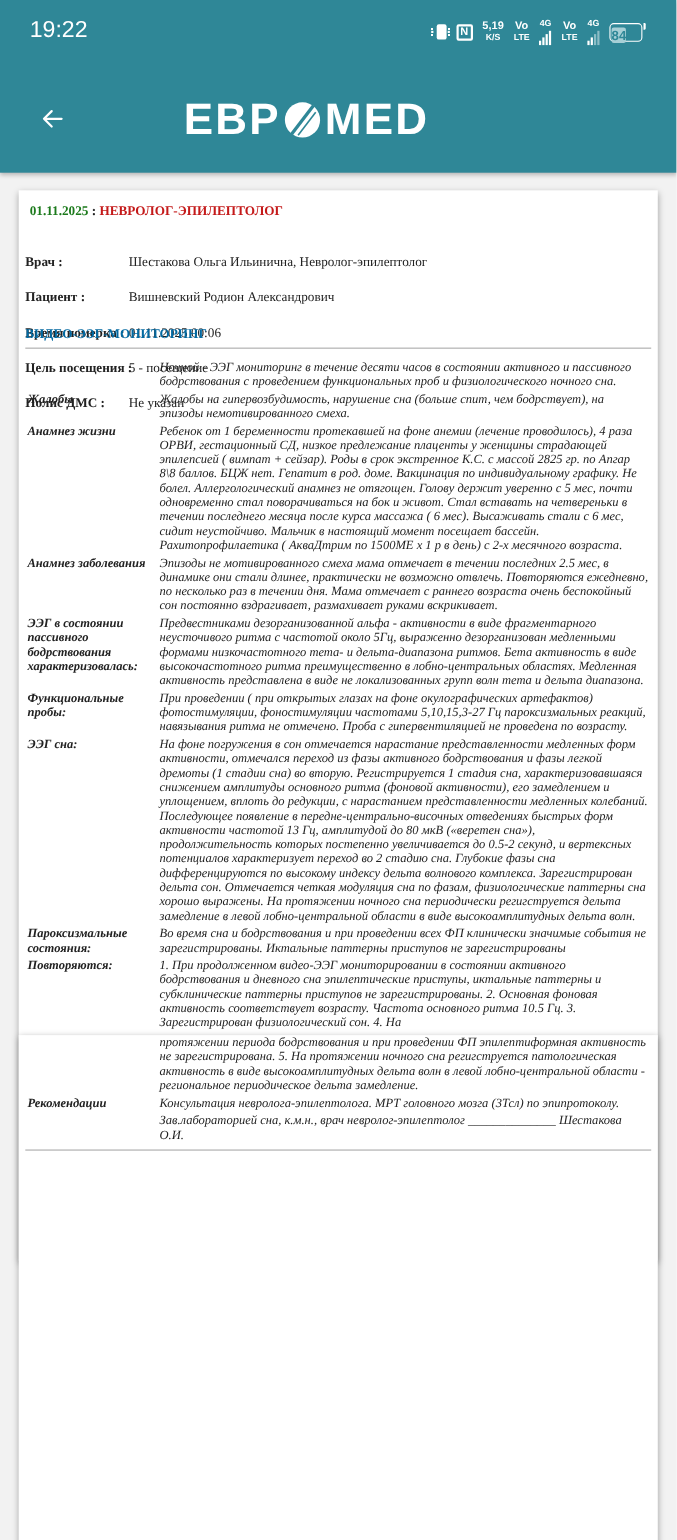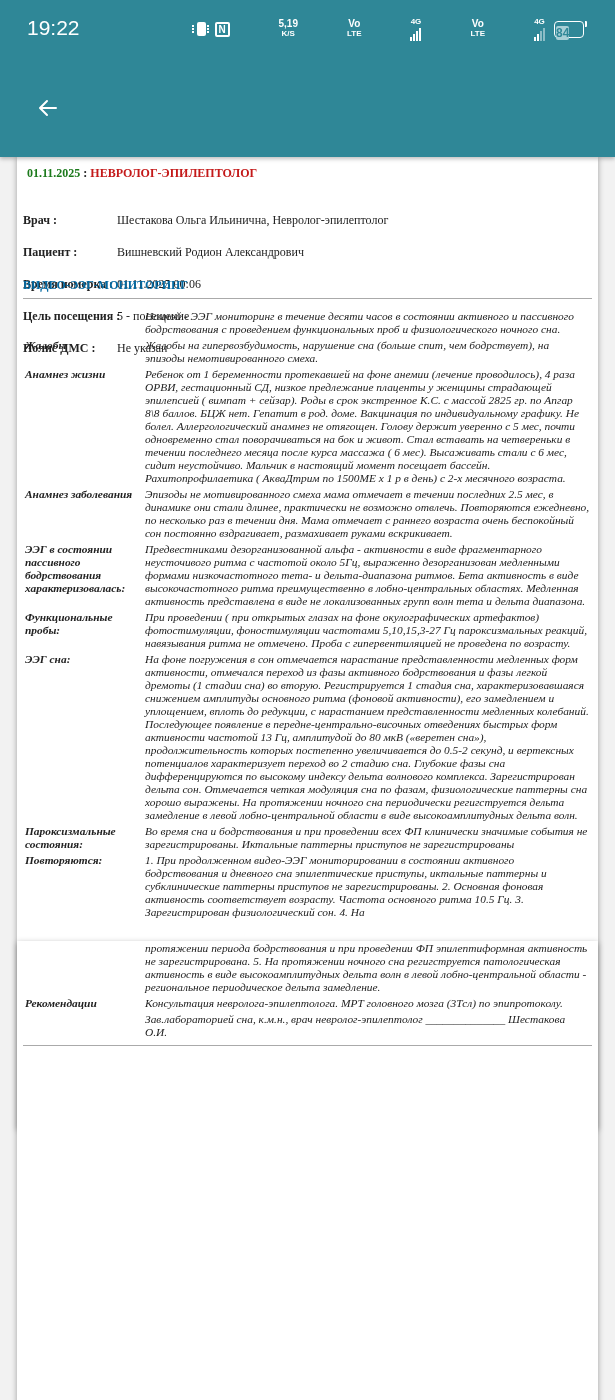--- a/index.html
+++ b/index.html
@@ -7,36 +7,36 @@
   body { font-family: "Liberation Serif", serif; color: #222; position: relative; }
 
   .topbar { position: absolute; left: 0; top: 0; width: 615px; height: 157px; background: #2f8797; color: #fff; box-shadow: 0 2px 4px rgba(0,0,0,0.25); z-index: 2; }
   .status { position: absolute; top: 14px; left: 0; width: 609px; height: 30px; }
   .time { position: absolute; left: 27px; top: 2px; font-family: "Liberation Sans", sans-serif; font-size: 21px; color: #fff; }
   .sicons { position: absolute; right: 22px; top: 3px; display: flex; align-items: center; gap: 9px; font-family: "Liberation Sans", sans-serif; color: #fff; }
   .vib { width: 9px; height: 14px; background: #fff; border-radius: 2px; position: relative; }
   .vib::before, .vib::after { content: ""; position: absolute; top: 3px; width: 2px; height: 8px; border-left: 2px dotted #fff; }
   .vib::before { left: -5px; } .vib::after { right: -5px; }
   .nfc { width: 15px; height: 15px; border: 2px solid #fff; border-radius: 2px; font-size: 10px; font-weight: bold; line-height: 11px; text-align: center; }
-  .stack { display: flex; flex-direction: column; align-items: center; font-size: 10px; line-height: 10px; font-weight: bold; margin-left: 40px; }
+  .stack { display: flex; flex-direction: column; align-items: center; font-size: 10px; line-height: 10px; font-weight: bold; }
   .stack .small { font-size: 8px; }
   .bars { display: flex; align-items: flex-end; gap: 1px; height: 14px; }
   .bars i { display: block; width: 2px; background: #fff; }
   .bars i.dim { background: rgba(255,255,255,0.45); }
   .battery { display: flex; }
   .battery .body { width: 30px; height: 17px; border: 1.5px solid #fff; border-radius: 4px; padding: 1px; }
   .battery .fill { width: 100%; height: 100%; background: #a7cfd6; color: #2f8797; border-radius: 2px; font-size: 12px; font-weight: bold; text-align: center; line-height: 12px; }
   .battery .tip { width: 2px; height: 6px; background: #fff; margin-left: 1px; border-radius: 0 1px 1px 0; }
 
   .back { position: absolute; left: 36px; top: 96px; width: 24px; height: 24px; cursor: pointer; }
   .logo { position: absolute; left: 167px; top: 92px; height: 34px; display: flex; align-items: center; font-family: "Liberation Sans", sans-serif; font-weight: bold; font-size: 40px; letter-spacing: 2px; color: #fff; }
   .logo .mark { display: inline-block; width: 34px; height: 34px; margin: 0 3px; }
 
   .page { position: absolute; left: 17px; width: 581px; background: #fff; box-shadow: 0 2px 6px rgba(0,0,0,0.35); }
-  .page1 { top: 155px; height: 973px; }
+  .page1 { top: 173px; height: 973px; }
   .page2 { top: 941px; height: 470px; }
 
   .hdr { position: absolute; left: 10px; top: 11px; font-size: 12px; font-weight: bold; }
   .hdr .date { color: #1c7a1c; }
   .hdr .spec { color: #c41a1a; }
 
   .info { position: absolute; left: 6px; top: 41px; font-size: 12px; line-height: 16px; }
   .info .row { display: flex; margin-top: 16px; }
   .info .lbl { width: 94px; font-weight: bold; white-space: nowrap; }
   .info .val { }
@@ -94,20 +94,29 @@
       </span>
     </div>
   </div>
 
   <div class="back">
     <svg width="24" height="24" viewBox="0 0 24 24">
         <path d="M20 12H5M11 5l-7 7 7 7" stroke="#fff" stroke-width="2" fill="none" stroke-linecap="round" stroke-linejoin="round"></path>
       </svg>
   </div>
 
+  <div class="logo">
+    <span>ЕВР</span>
+    <svg class="mark" viewBox="0 0 34 34">
+      <circle cx="17" cy="17" r="16" fill="#fff"></circle>
+      <path d="M7 30 L27 4" stroke="#2f8797" stroke-width="3"></path>
+      <path d="M13 31 L29 10" stroke="#2f8797" stroke-width="1.5"></path>
+    </svg>
+    <span>MED</span>
+  </div>
 </div>
 
 <div class="page page1">
   <div class="hdr">
     <span class="date">01.11.2025</span><span> : </span><span class="spec">НЕВРОЛОГ-ЭПИЛЕПТОЛОГ</span>
   </div>
 
   <div class="info">
     <div class="row">
         <span class="lbl">Врач :</span>

